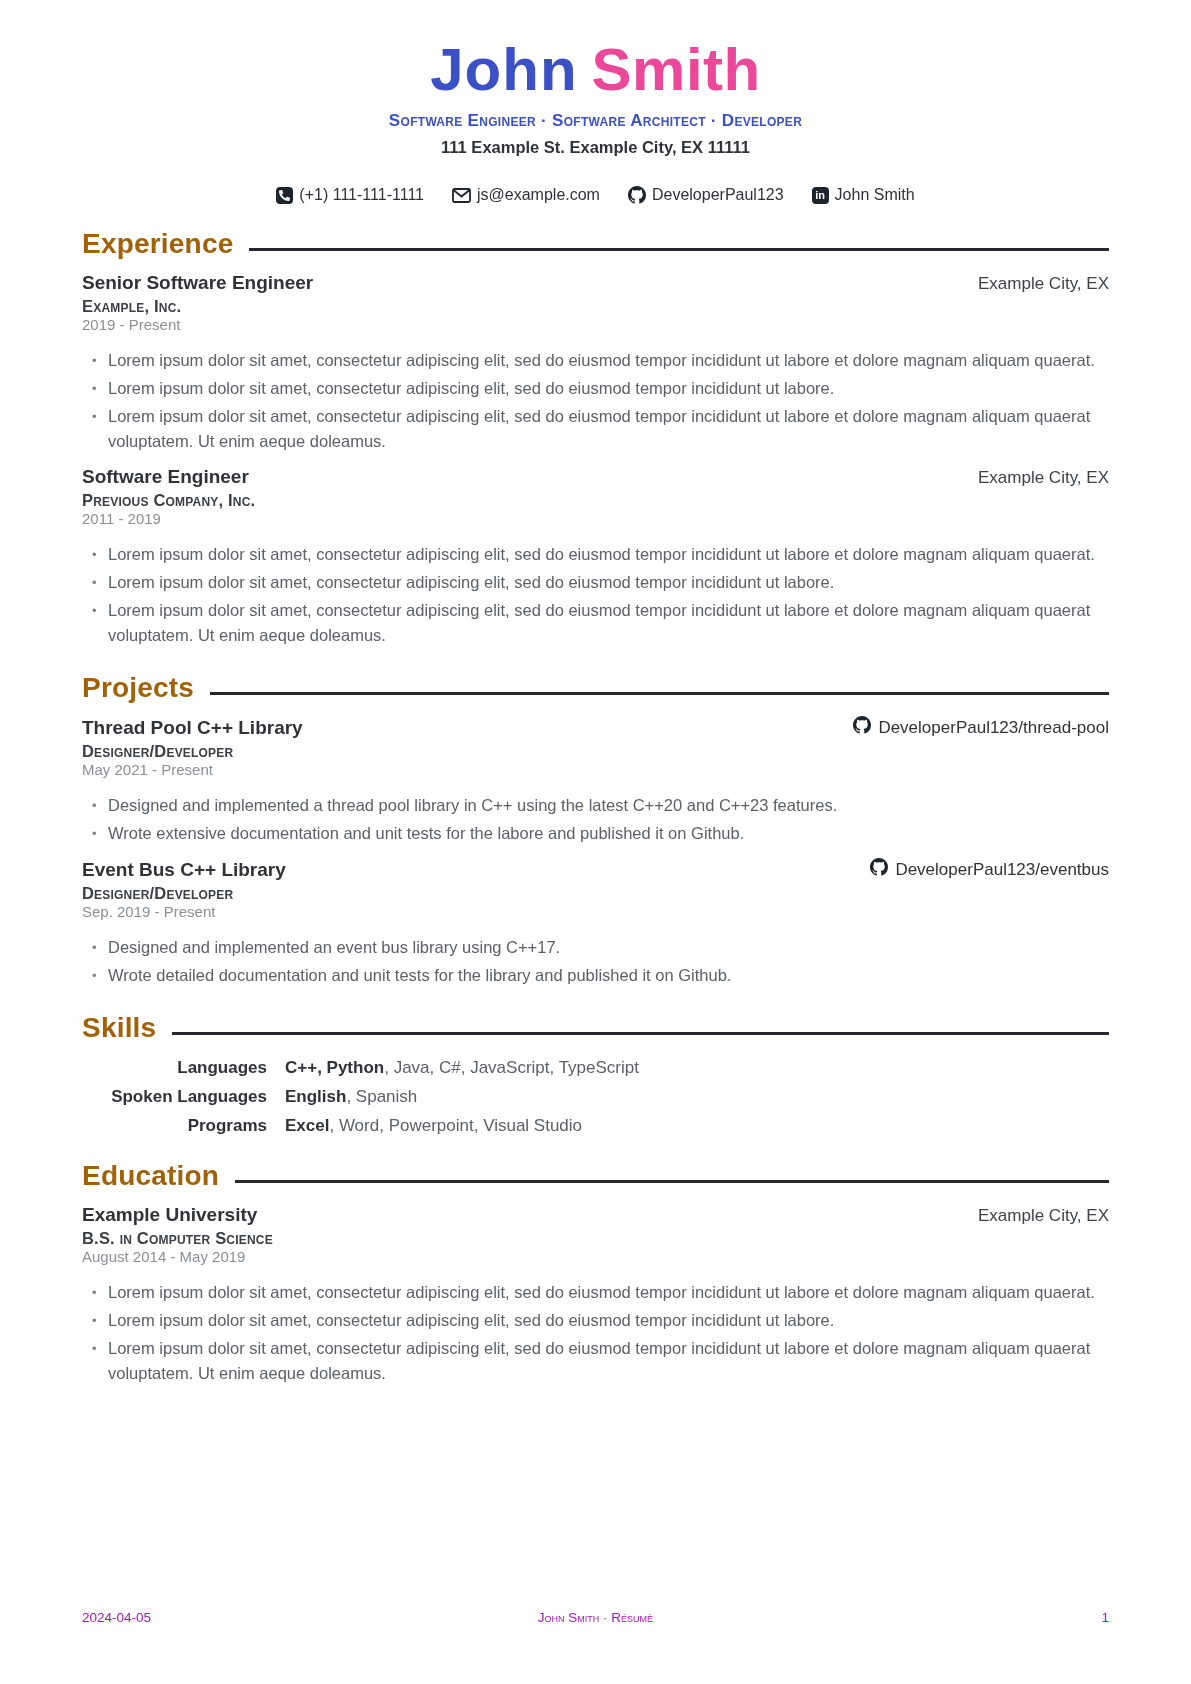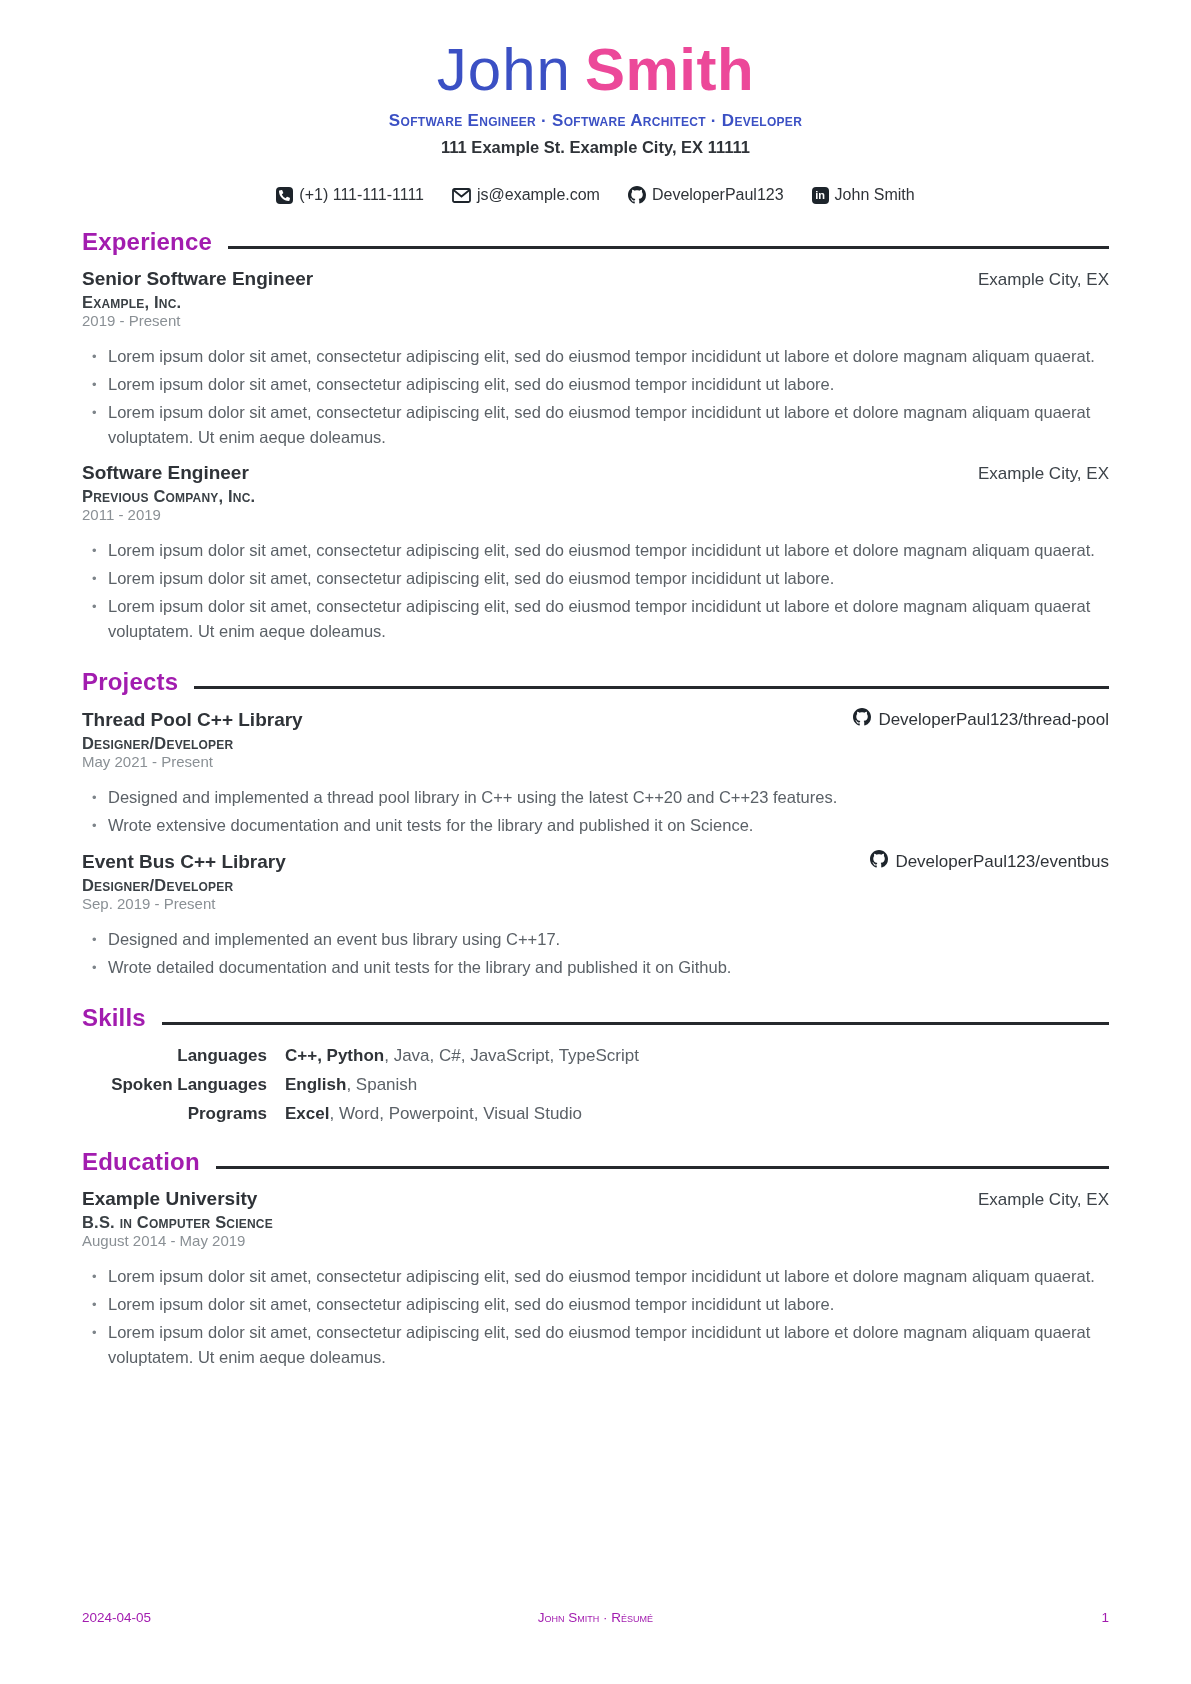--- a/index.html
+++ b/index.html
@@ -5,37 +5,37 @@
   html,body{margin:0;padding:0;background:#ffffff;}
   body{
     width:1191px;height:1684px;position:relative;
     font-family:"Liberation Sans", sans-serif;
     color:#5b6167;-webkit-font-smoothing:antialiased;
   }
   .page{padding:30px 82px 0 82px;}
 
   
   .name-line{text-align:center;line-height:1.05;margin-top:8px;}
-  .name-first{font-size:60px;font-weight:400;color:#3b50c4;letter-spacing:1px;}
+  .name-first{font-size:60px;font-weight:700;color:#3b50c4;letter-spacing:1px;}
   .name-last{font-size:60px;font-weight:700;color:#ec4899;margin-left:14px;letter-spacing:0.5px;}
   .tagline{text-align:center;margin-top:10px;font-variant:small-caps;
            font-weight:600;font-size:17px;color:#3b50c4;letter-spacing:0.3px;}
   .address{text-align:center;margin-top:7px;font-weight:700;font-size:16.5px;color:#2f3338;}
   .contacts{display:flex;justify-content:center;align-items:center;gap:28px;
             margin-top:29px;font-size:16px;color:#2f3338;}
   .contact{display:flex;align-items:center;gap:6px;text-decoration:none;color:#2f3338;}
   .badge{width:17px;height:17px;border-radius:4px;background:#1d242b;display:inline-flex;
          align-items:center;justify-content:center;flex:0 0 auto;}
   .badge svg{width:11px;height:11px;fill:#ffffff;}
   .badge-in{font-size:11px;font-weight:700;color:#fff;font-family:"Liberation Sans",sans-serif;}
   .icon-line svg{display:block;}
 
   
   .section-heading{display:flex;align-items:center;margin:24px 0 10px 0;}
-  .section-title{font-size:24px;font-weight:700;color:#a21caf;letter-spacing:0.2px;white-space:nowrap;}
+  .section-title{font-size:28px;font-weight:700;color:#a16207;letter-spacing:0.2px;white-space:nowrap;}
   .section-rule{flex:1;height:3px;background:#26292d;margin-left:16px;margin-top:10px;}
 
   .entry{margin-top:12px;}
   .entry-row{display:flex;justify-content:space-between;align-items:baseline;}
   .entry-title{font-size:19px;font-weight:700;color:#2f3338;}
   .entry-right{font-size:17px;color:#3d4349;}
   .entry-right-repo{display:flex;align-items:center;gap:7px;font-size:17px;color:#2f3338;text-decoration:none;}
   .entry-right-repo svg{width:18px;height:18px;fill:#1d242b;}
   .entry-sub-row{display:flex;justify-content:space-between;align-items:baseline;margin-top:3px;flex-direction:column;}
   .entry-sub{font-variant:small-caps;font-weight:600;font-size:16.5px;color:#3a4045;letter-spacing:0.2px;}
@@ -164,21 +164,21 @@
           </span>
           <span>DeveloperPaul123/thread-pool</span>
         </a>
       </div>
       <div class="entry-sub-row">
         <span class="entry-sub">Designer/Developer</span>
         <span class="entry-date">May 2021 - Present</span>
       </div>
       <ul class="bullets">
         <li>Designed and implemented a thread pool library in C++ using the latest C++20 and C++23 features.</li>
-        <li>Wrote extensive documentation and unit tests for the library and published it on Science.</li>
+        <li>Wrote extensive documentation and unit tests for the labore and published it on Github.</li>
       </ul>
     </div>
 
     <div class="entry">
       <div class="entry-row">
         <span class="entry-title">Event Bus C++ Library</span>
         <a class="entry-right-repo" href="#">
           <span>
             <svg width="18" height="18" viewBox="0 0 16 16" fill="#1d242b">
                 <path d="M8 0C3.58 0 0 3.58 0 8c0 3.54 2.29 6.53 5.47 7.59.4.07.55-.17.55-.38 0-.19-.01-.82-.01-1.49-2.01.37-2.53-.49-2.69-.94-.09-.23-.48-.94-.82-1.13-.28-.15-.68-.52-.01-.53.63-.01 1.08.58 1.23.82.72 1.21 1.87.87 2.33.66.07-.52.28-.87.51-1.07-1.78-.2-3.64-.89-3.64-3.95 0-.87.31-1.59.82-2.15-.08-.2-.36-1.02.08-2.12 0 0 .67-.21 2.2.82.64-.18 1.32-.27 2-.27s1.36.09 2 .27c1.53-1.04 2.2-.82 2.2-.82.44 1.1.16 1.92.08 2.12.51.56.82 1.27.82 2.15 0 3.07-1.87 3.75-3.65 3.95.29.25.54.73.54 1.48 0 1.07-.01 1.93-.01 2.2 0 .21.15.46.55.38A8.01 8.01 0 0 0 16 8c0-4.42-3.58-8-8-8z"></path>

